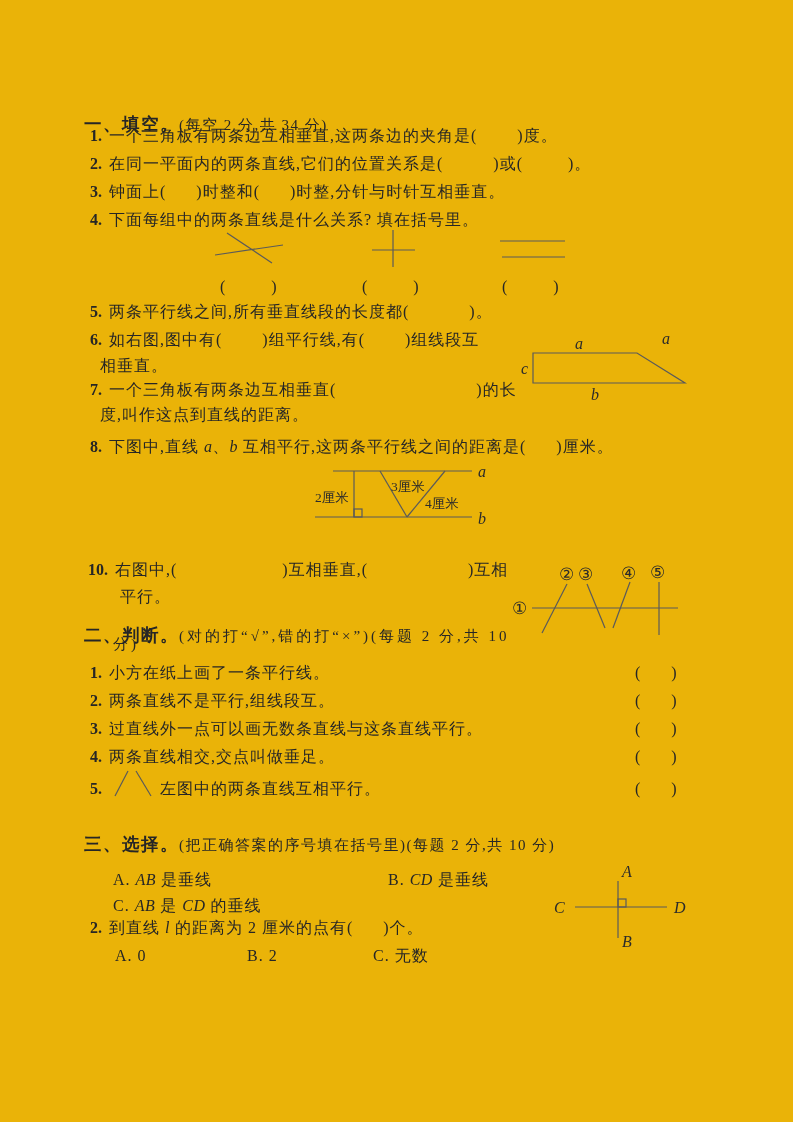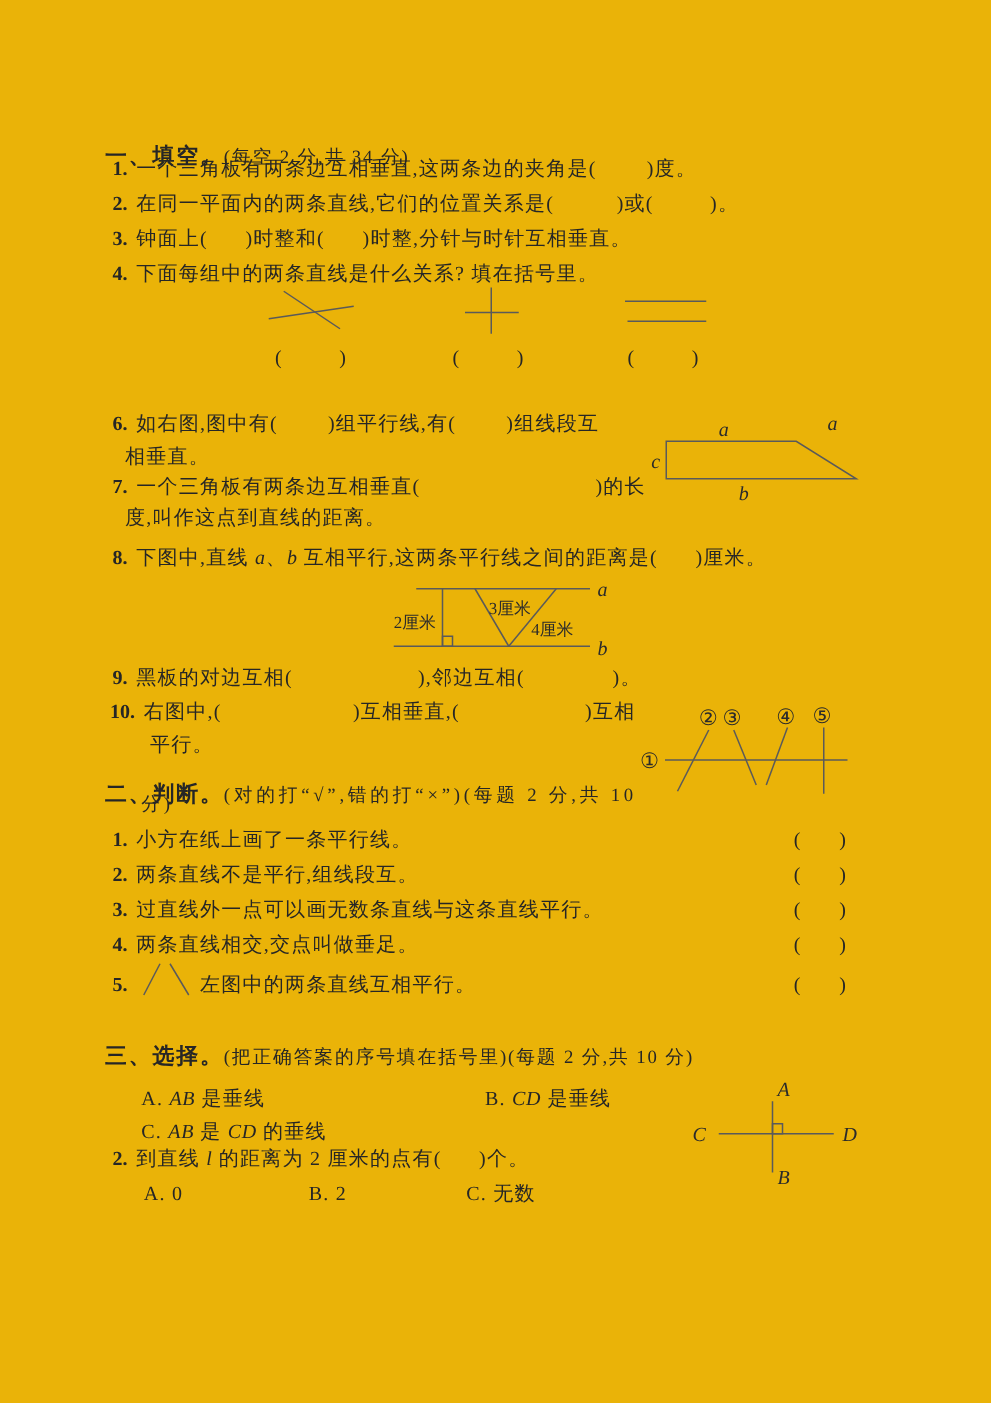--- a/index.html
+++ b/index.html
@@ -42,20 +42,21 @@
     <line x1="7" y1="22" x2="50" y2="22"></line>
   </svg>
   <svg class="fig" style="left:495px;top:228px" width="80" height="40">
     <line x1="5" y1="13" x2="70" y2="13"></line>
     <line x1="7" y1="29" x2="70" y2="29"></line>
   </svg>
   <div class="ln" style="left:220px;top:277px">(         )</div>
   <div class="ln" style="left:362px;top:277px">(         )</div>
   <div class="ln" style="left:502px;top:277px">(         )</div>
 
+  <div class="ln" style="left:90px;top:302px"><span class="num">5.</span><span>两条平行线之间,所有垂直线段的长度都(            )。</span></div>
   <div class="ln" style="left:90px;top:330px"><span class="num">6.</span><span>如右图,图中有(        )组平行线,有(        )组线段互</span></div>
   <div class="ln" style="left:100px;top:356px">相垂直。</div>
   <div class="ln" style="left:90px;top:380px"><span class="num">7.</span><span>一个三角板有两条边互相垂直(                            )的长</span></div>
   <div class="ln" style="left:100px;top:405px">度,叫作这点到直线的距离。</div>
 
   <svg class="fig" style="left:515px;top:330px" width="185" height="78">
     <polygon points="18,23 122,23 170,53 18,53"></polygon>
     <text x="60" y="19">a</text>
     <text x="147" y="14">a</text>
     <text x="6" y="44">c</text>
@@ -71,21 +72,20 @@
     <rect x="39" y="54" width="8" height="8"></rect>
     <line x1="65" y1="16" x2="92" y2="62"></line>
     <line x1="92" y1="62" x2="130" y2="16"></line>
     <text class="cn" x="0" y="47">2厘米</text>
     <text class="cn" x="76" y="36">3厘米</text>
     <text class="cn" x="110" y="53">4厘米</text>
     <text x="163" y="22">a</text>
     <text x="163" y="69">b</text>
   </svg>
 
-  <div class="ln" style="left:90px;top:533px"><span class="num">9.</span><span>黑板的对边互相(                    ),邻边互相(              )。</span></div>
   <div class="ln" style="left:88px;top:560px"><span class="num">10.</span><span>右图中,(                     )互相垂直,(                    )互相</span></div>
   <div class="ln" style="left:120px;top:587px">平行。</div>
 
   <svg class="fig" style="left:510px;top:560px" width="285" height="85">
     <text class="circ" x="2" y="54">①</text>
     <line x1="22" y1="48" x2="168" y2="48"></line>
     <text class="circ" x="49" y="20">②</text>
     <text class="circ" x="68" y="20">③</text>
     <text class="circ" x="111" y="19">④</text>
     <text class="circ" x="140" y="18">⑤</text>

